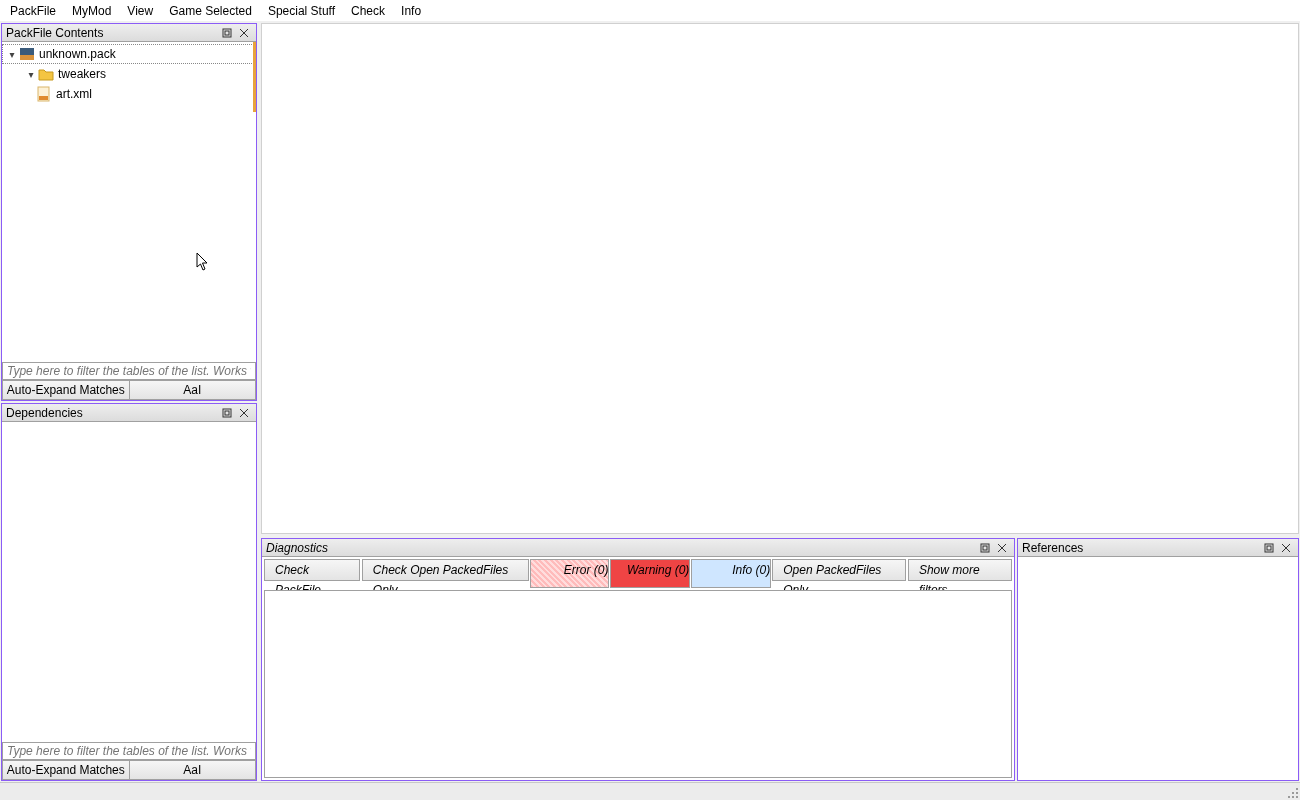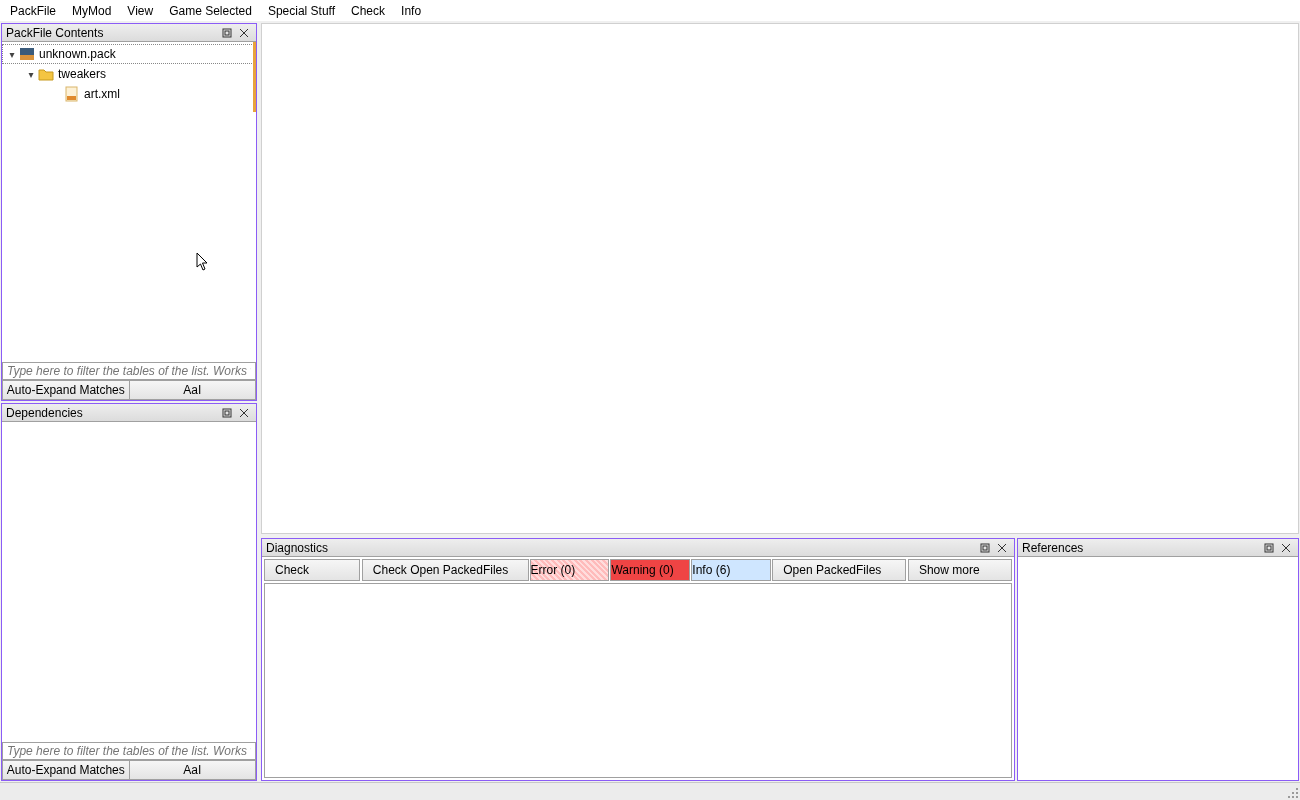--- a/index.html
+++ b/index.html
@@ -21,39 +21,39 @@
 .panel-btn { width: 16px; height: 14px; display: flex; align-items: center; justify-content: center; cursor: default; margin-left: 1px; }
 .panel-body { flex: 1; overflow: auto; position: relative; }
 
 
 .tree { padding: 2px 0; }
 .tree-row { display: flex; align-items: center; height: 20px; padding-left: 2px; cursor: default; }
 .tree-row.sel { border: 1px dotted #888; background: #fff; }
 .tree-arrow { width: 14px; text-align: center; font-size: 10px; color: #444; }
 .tree-icon { width: 16px; height: 16px; margin-right: 4px; display: inline-flex; align-items: center; justify-content: center; }
 .ind1 { padding-left: 22px; }
-.ind2 { padding-left: 62px; }
+.ind2 { padding-left: 34px; }
 .orange-accent { position: absolute; right: 0; top: 0; width: 3px; height: 70px; background: #e8a33d; }
 
 
 .filter-input { width: 100%; border: 1px solid #a0a0a0; padding: 1px 4px; font-style: italic; color: #777; height: 18px; background: #fff; }
 .toggle-row { display: flex; }
 .toggle-btn { flex: 1; height: 20px; border: 1px solid #a0a0a0; background: linear-gradient(#f6f6f6,#e4e4e4); text-align: center; line-height: 18px; cursor: default; font-size: 12px; }
 .toggle-btn + .toggle-btn { border-left: none; }
 
 
 .bottom-dock { position: absolute; left: 0; right: 0; bottom: 0; height: 245px; display: flex; }
-.diag-panel { flex: 1; }
+.diag-panel { flex: 1; font-style: italic; }
 .ref-panel { width: 282px; justify-content: center; }
 
 
 .diag-toolbar { display: flex; padding: 2px; gap: 0; }
 .diag-btn { height: 22px; padding: 0 10px; border: 1px solid #a0a0a0; background: linear-gradient(#f6f6f6,#e4e4e4); line-height: 20px; cursor: default; font-size: 12px; }
 .diag-btn + .diag-btn { margin-left: 2px; }
-.diag-pill { border: 1px solid #a0a0a0; height: 22px; line-height: 20px; width: 90px; text-align: left; font-size: 12px; margin-left: 1px; }
+.diag-pill { border: 1px solid #a0a0a0; height: 29px; line-height: 20px; width: 90px; text-align: right; font-size: 12px; margin-left: 1px; }
 .pill-error { background: repeating-linear-gradient(45deg,#fbb,#fbb 2px,#fdd 2px,#fdd 4px); }
 .pill-warn  { background: #ef4444; }
 .pill-info  { background: #cfe6ff; }
 .diag-content { flex: 1; border: 1px solid #a0a0a0; margin: 0 2px 2px 2px; background: #fff; }
 
 
 .statusbar { position: absolute; left: 0; right: 0; bottom: 0; height: 18px; background: #ececec; border-top: 1px solid #c8c8c8; }
 .grip { position: absolute; right: 2px; bottom: 2px; width: 12px; height: 12px; }
 .grip span { position: absolute; width: 2px; height: 2px; background: #9a9a9a; }
 
@@ -181,21 +181,21 @@
                 <line x1="1" y1="1" x2="9" y2="9" stroke="#333"></line>
                 <line x1="9" y1="1" x2="1" y2="9" stroke="#333"></line>
               </svg>
           </span>
         </div>
         <div class="diag-toolbar">
           <div class="diag-btn">Check PackFile</div>
           <div class="diag-btn">Check Open PackedFiles Only</div>
           <div class="diag-pill pill-error">Error (0)</div>
           <div class="diag-pill pill-warn">Warning (0)</div>
-          <div class="diag-pill pill-info">Info (6)</div>
+          <div class="diag-pill pill-info">Info (0)</div>
           <div class="diag-btn" style="margin-left:1px;">Open PackedFiles Only</div>
           <div class="diag-btn">Show more filters</div>
         </div>
         <div class="diag-content"></div>
       </div>
 
       <div class="panel ref-panel">
         <div class="panel-header">
           <span class="panel-title">References</span>
           <span class="panel-btn">

